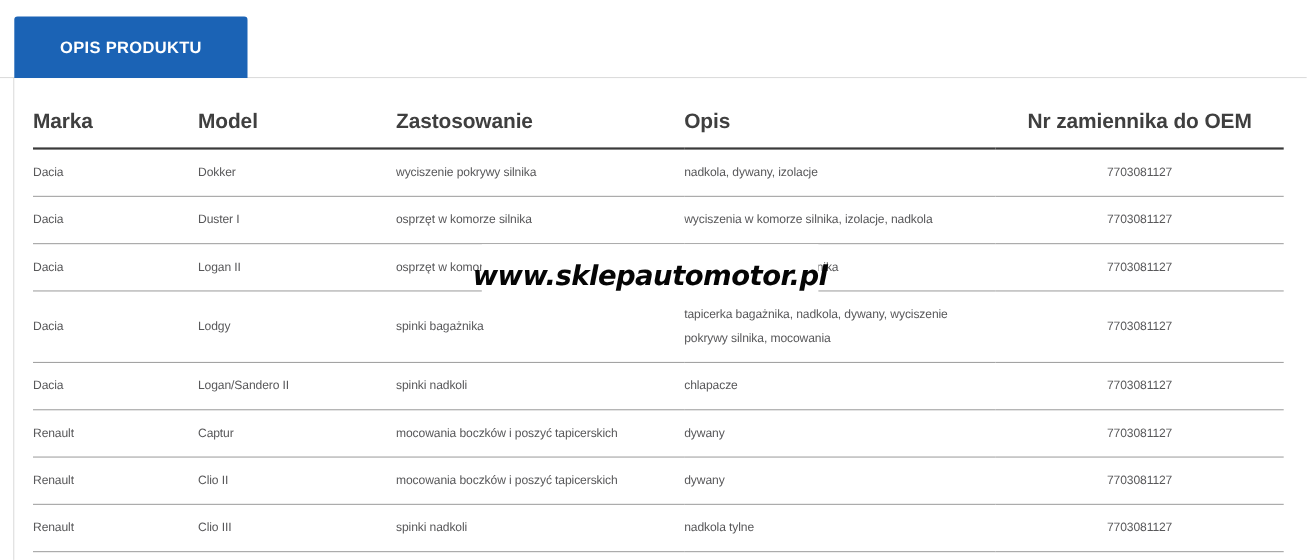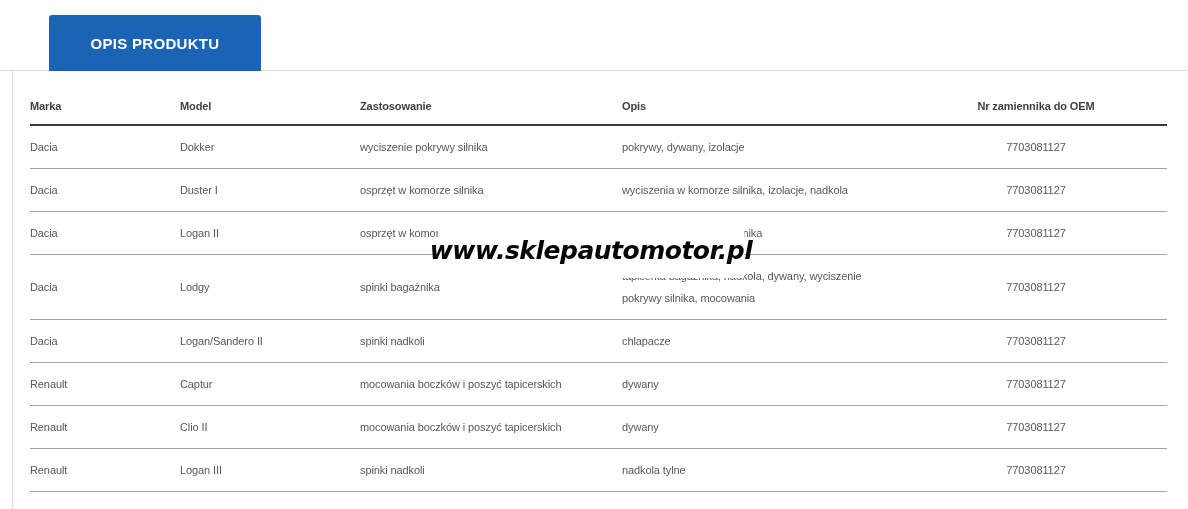--- a/index.html
+++ b/index.html
@@ -31,21 +31,21 @@
     display: flex; align-items: center; justify-content: center;
     font-size: 15px; font-weight: 700; letter-spacing: .3px;
     z-index: 3; cursor: pointer;
   }
 
   
   .tablewrap { position: absolute; left: 30px; top: 70px; width: 1137px; z-index: 0; }
   table { border-collapse: collapse; width: 1137px; table-layout: fixed; }
   thead th {
     text-align: left;
-    font-size: 11px; font-weight: 700; color: #3f3f3f;
+    font-size: 19px; font-weight: 700; color: #3f3f3f;
     padding: 30px 0 12px 0;
     border-bottom: 2px solid #3a3a3a;
     letter-spacing: -0.1px;
   }
   tbody td {
     font-size: 11px; color: #58585a;
     line-height: 22px;
     padding: 10px 12px 10px 0;
     border-bottom: 1px solid #a3a3a3;
     vertical-align: middle;
@@ -69,21 +69,21 @@
     font-size: 25px; color: #050505;
     white-space: nowrap;
     letter-spacing: -0.5px;
   }
 </style>
 </head>
 <body>
 
 <div class="stage">
 
-  <div class="tab" style="background: rgb(27, 99, 181); margin-left: 36px;">
+  <div class="tab" style="background: rgb(27, 99, 181);">
     <span>OPIS PRODUKTU</span>
   </div>
 
   <div class="topline"></div>
   <div class="leftline"></div>
 
   <div class="tablewrap">
     <table>
       <colgroup>
         <col style="width:150px">
@@ -99,21 +99,21 @@
           <th>Zastosowanie</th>
           <th>Opis</th>
           <th class="col-oem">Nr zamiennika do OEM</th>
         </tr>
       </thead>
       <tbody>
           <tr>
             <td>Dacia</td>
             <td>Dokker</td>
             <td>wyciszenie pokrywy silnika</td>
-            <td>pokrywy, dywany, izolacje</td>
+            <td>nadkola, dywany, izolacje</td>
             <td class="col-oem">7703081127</td>
           </tr>
           <tr>
             <td>Dacia</td>
             <td>Duster I</td>
             <td>osprzęt w komorze silnika</td>
             <td>wyciszenia w komorze silnika, izolacje, nadkola</td>
             <td class="col-oem">7703081127</td>
           </tr>
           <tr>
@@ -146,21 +146,21 @@
           </tr>
           <tr>
             <td>Renault</td>
             <td>Clio II</td>
             <td>mocowania boczków i poszyć tapicerskich</td>
             <td>dywany</td>
             <td class="col-oem">7703081127</td>
           </tr>
           <tr>
             <td>Renault</td>
-            <td>Logan III</td>
+            <td>Clio III</td>
             <td>spinki nadkoli</td>
             <td>nadkola tylne</td>
             <td class="col-oem">7703081127</td>
           </tr>
         </tbody>
     </table>
   </div>
 
   <div class="watermark">
     <span>www.sklepautomotor.pl</span>

